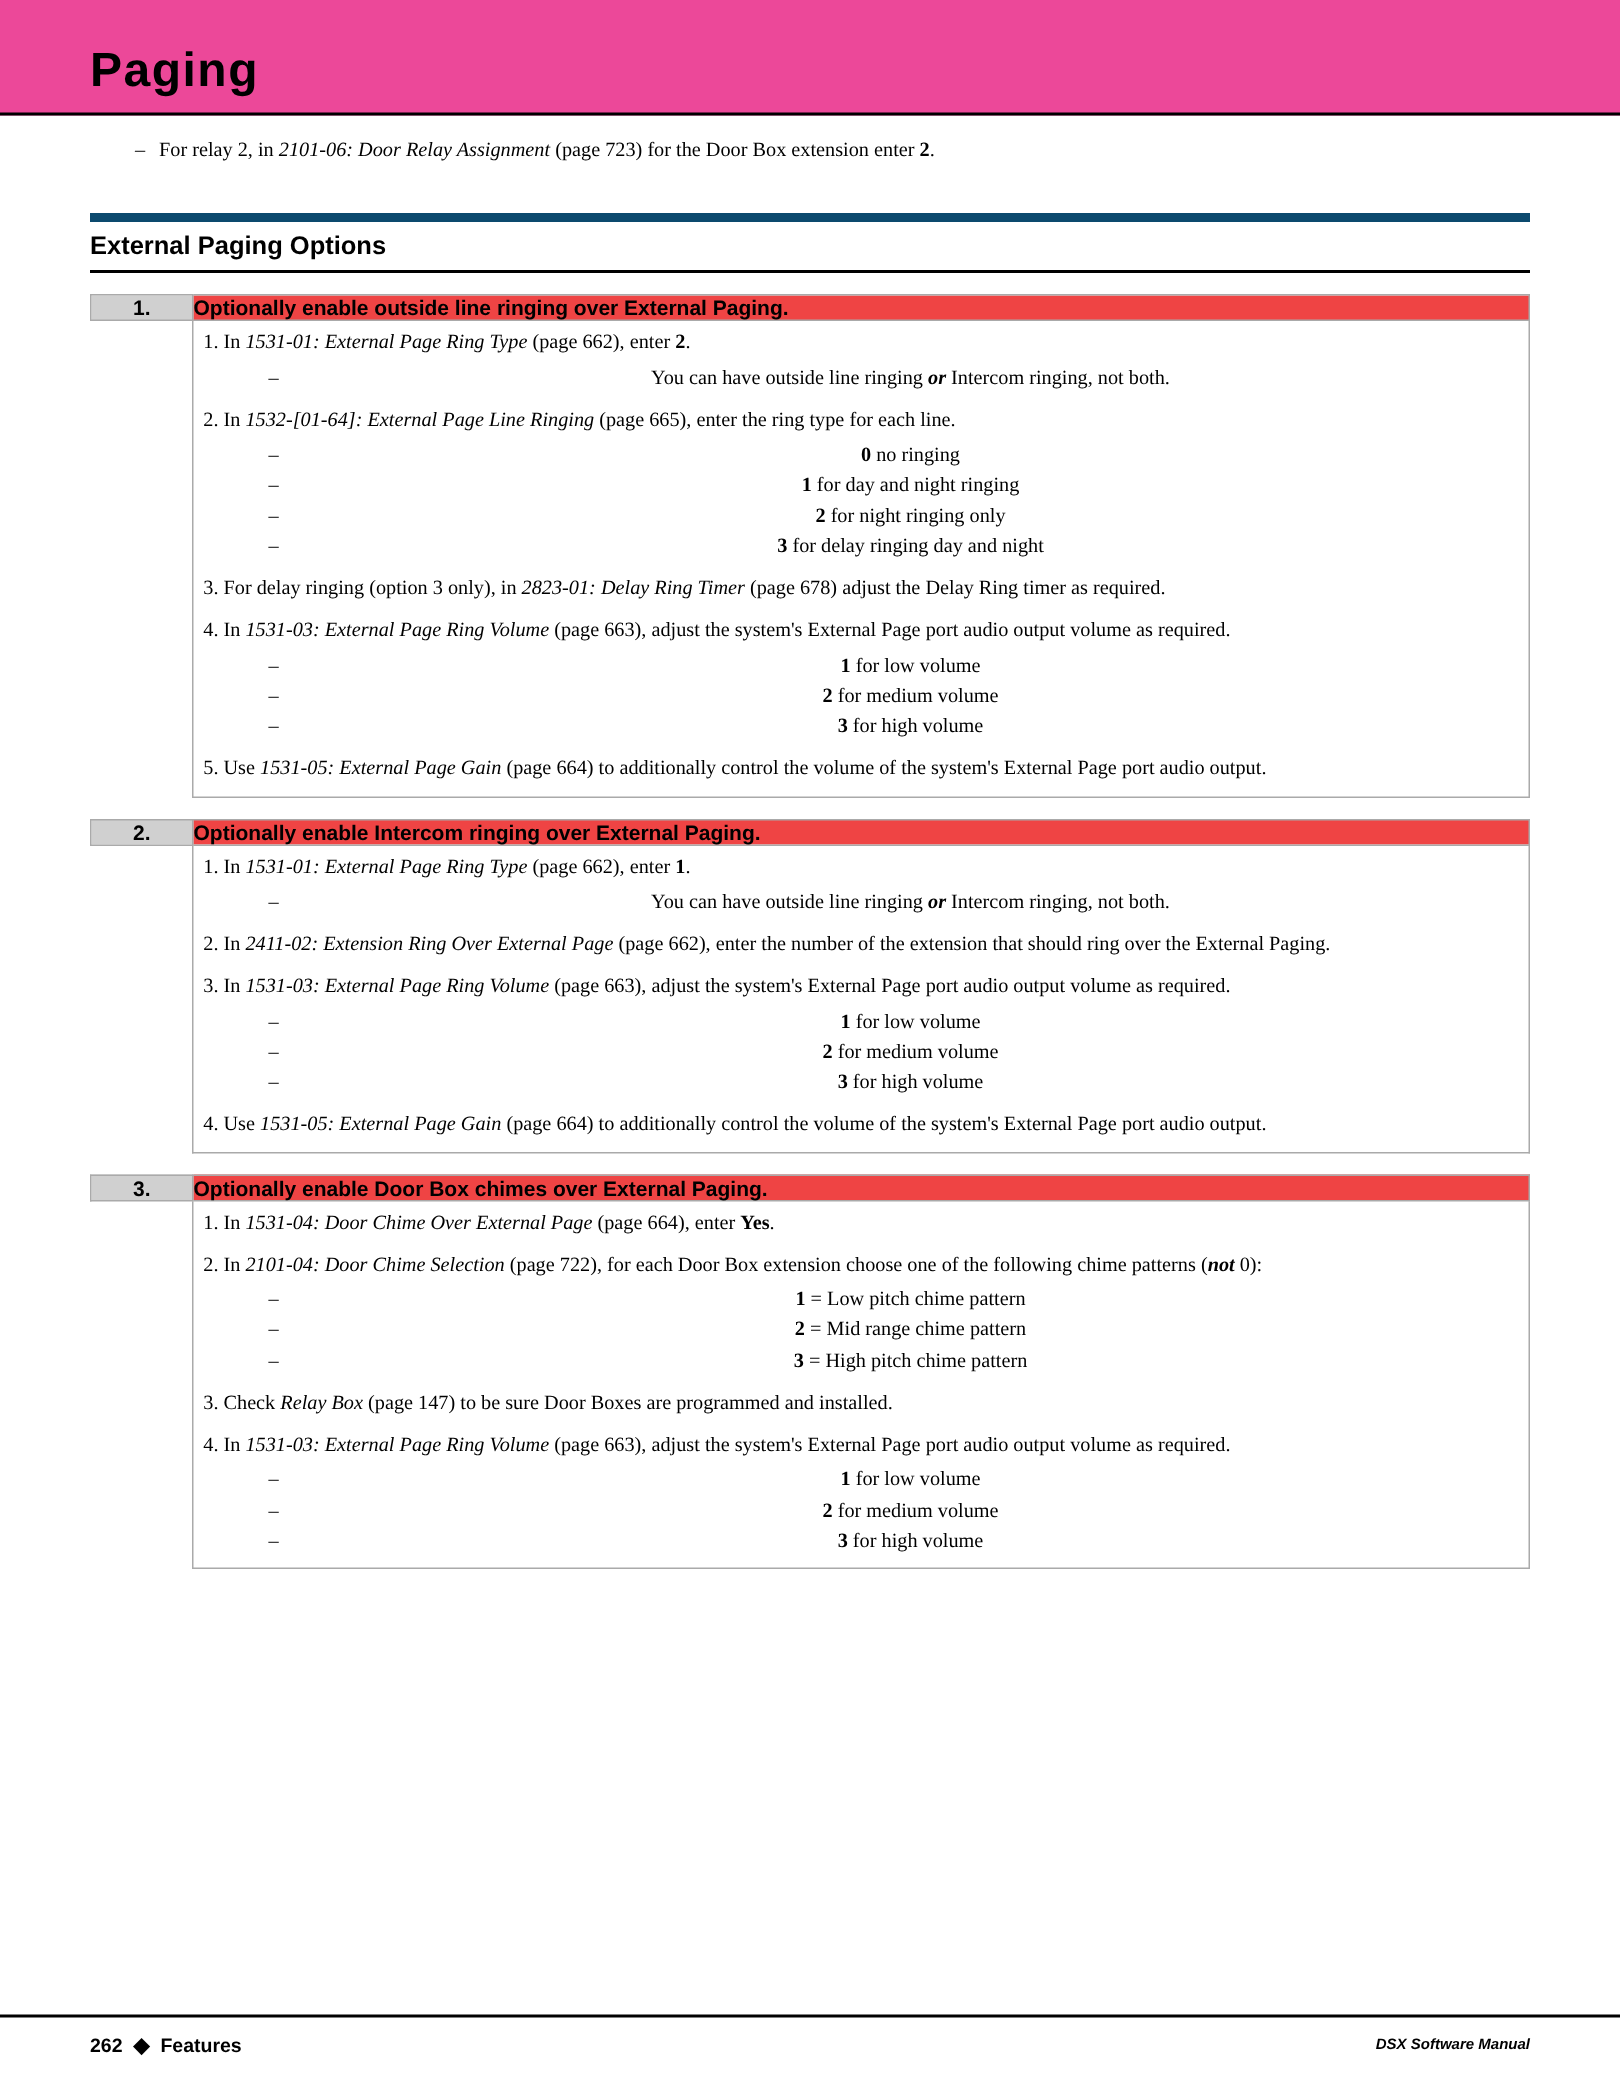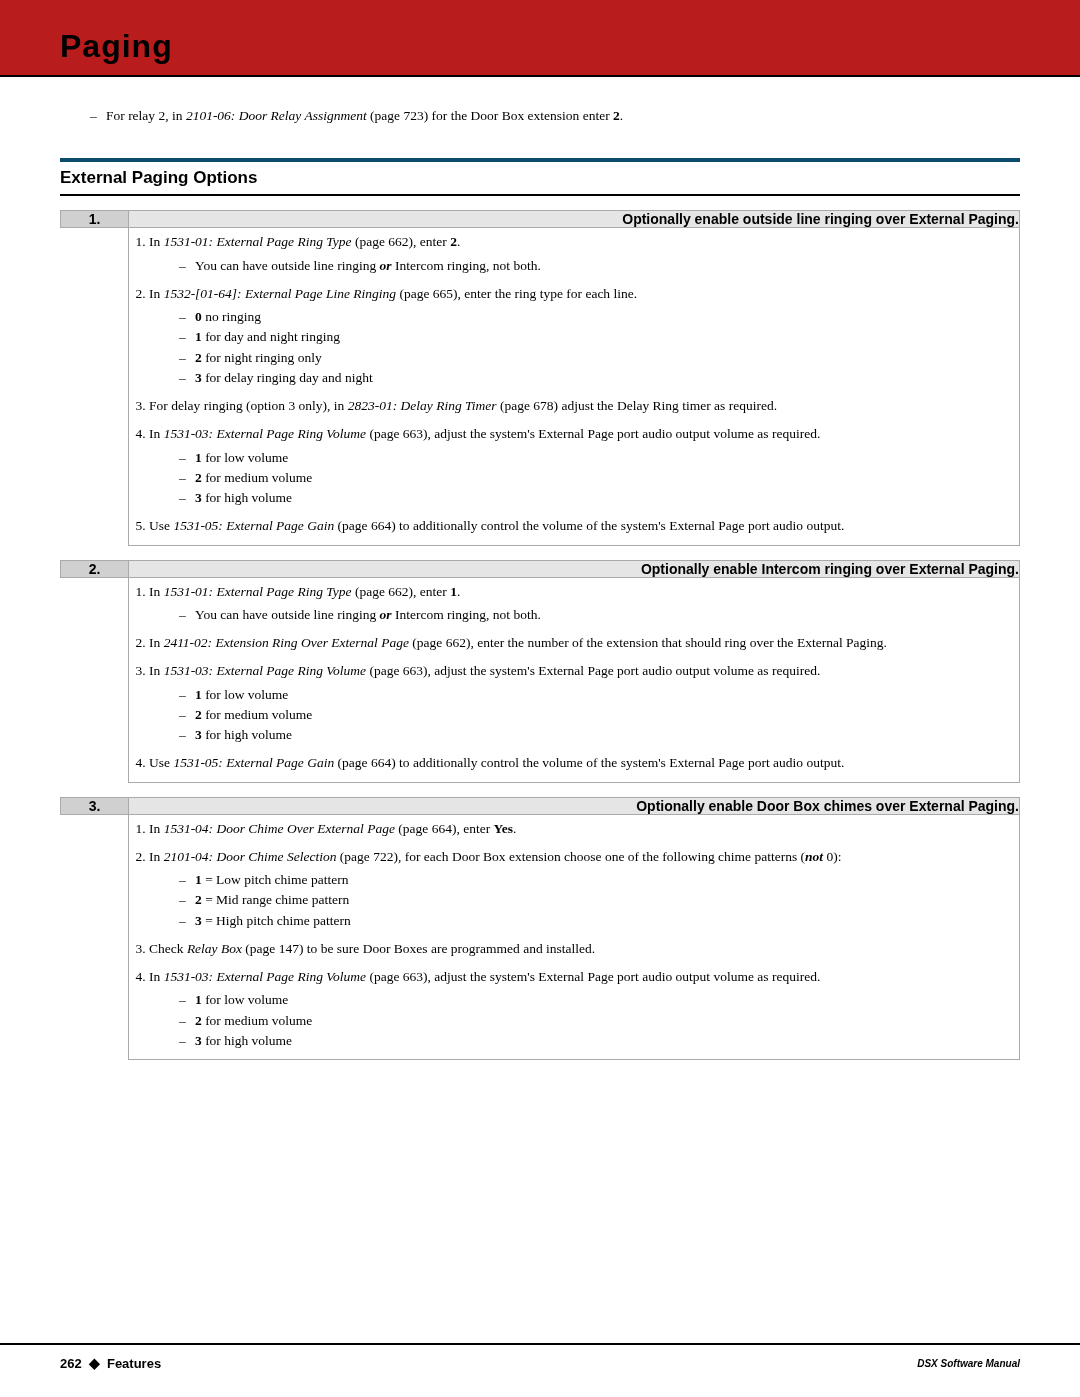--- a/index.html
+++ b/index.html
@@ -11,40 +11,40 @@
       width: 1080px;
       min-height: 1397px;
     }
     .page {
       width: 1080px;
       min-height: 1397px;
       padding: 0;
       position: relative;
     }
     .header-title {
-      background: #b91c1c;
+      background: #ec4899;
       padding: 28px 60px 10px 60px;
       border-bottom: 2.5px solid #000;
-      margin-bottom: 16px;
+      margin-bottom: 0;
     }
     .header-title h1 {
       font-family: Arial, sans-serif;
       font-size: 32px;
       font-weight: bold;
       letter-spacing: 1px;
     }
     .content {
       padding: 10px 60px 60px 60px;
     }
 
     .section-title {
       font-family: Arial, sans-serif;
       font-size: 17px;
       font-weight: bold;
-      border-top: 4px solid #0c4a6e;
+      border-top: 6px solid #0c4a6e;
       border-bottom: 2px solid #000;
       padding: 6px 0 6px 0;
       margin: 16px 0 14px 0;
     }
 
     
     .step-table {
       width: 100%;
       border-collapse: collapse;
       margin-bottom: 0;
@@ -58,28 +58,27 @@
       width: 68px;
       min-width: 68px;
       text-align: center;
       font-family: Arial, sans-serif;
       font-weight: bold;
       font-size: 14px;
       padding: 8px 6px;
       border: 1px solid #aaa;
     }
     .step-title-cell {
-      background: #e5e5e5;
+      background: #ef4444;
       font-family: Arial, sans-serif;
       font-weight: bold;
       font-size: 14px;
       padding: 8px 12px;
       border: 1px solid #aaa;
       border-left: none;
-      text-align: right;
     }
     .step-content-cell {
       padding: 10px 12px 14px 20px;
       border: 1px solid #aaa;
       border-top: none;
       vertical-align: top;
     }
     .step-content-row td {
       border-top: none;
     }
@@ -100,20 +99,21 @@
       line-height: 1.5;
     }
     ol.step-list > li em {
       font-style: italic;
     }
 
     .sub-bullet {
       list-style: none;
       margin: 3px 0 3px 30px;
       padding: 0;
+      text-align: center;
     }
     .sub-bullet li {
       font-size: 13.5px;
       line-height: 1.5;
       position: relative;
       padding-left: 16px;
     }
     .sub-bullet li::before {
       content: "–";
       position: absolute;

